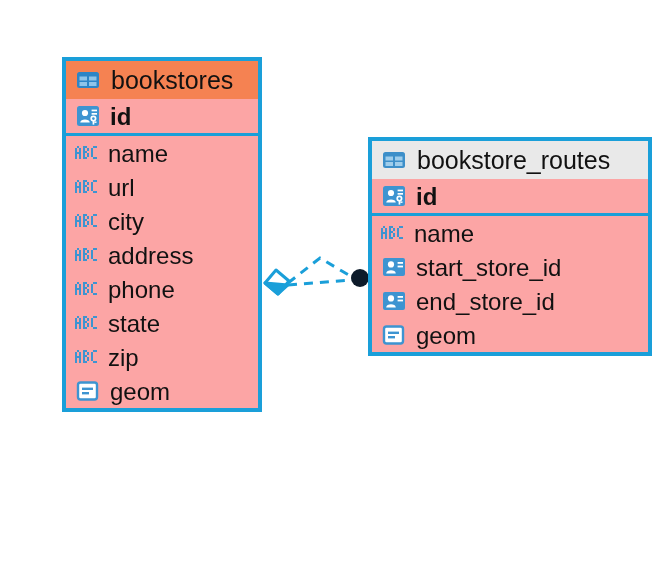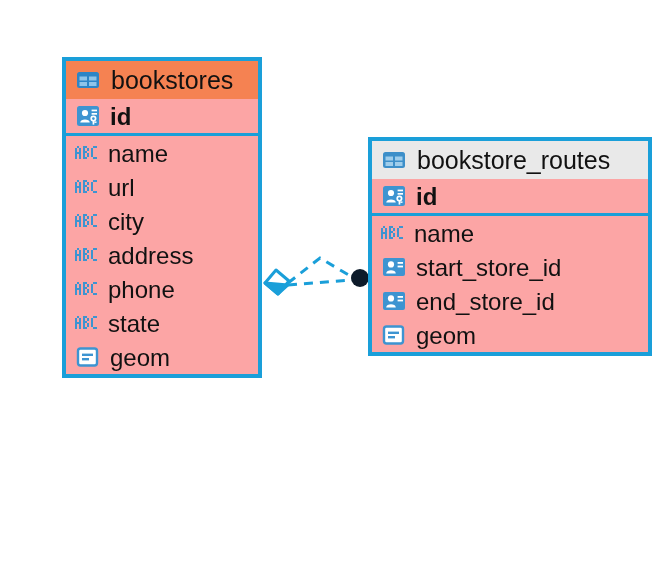--- a/index.html
+++ b/index.html
@@ -251,20 +251,40 @@
             <rect x="12" y="10" width="2" height="4"></rect>
               <rect x="10" y="14" width="2" height="2"></rect>
             <rect x="18" y="3" width="4" height="2"></rect>
               <rect x="16" y="5" width="2" height="9"></rect>
             <rect x="18" y="14" width="4" height="2"></rect>
           </g>
         </svg>
         <span class="field-name">state</span>
       </div>
 
+      <div class="field-row">
+        <svg class="icon small" viewBox="0 0 24 21">
+          <g fill="#3d94d1">
+            <rect x="0" y="5" width="2" height="11"></rect>
+              <rect x="2" y="3" width="2" height="2"></rect>
+            <rect x="4" y="5" width="2" height="11"></rect>
+              <rect x="2" y="9" width="2" height="2"></rect>
+            <rect x="8" y="3" width="2" height="13"></rect>
+              <rect x="10" y="3" width="2" height="2"></rect>
+            <rect x="12" y="5" width="2" height="3"></rect>
+              <rect x="10" y="8" width="2" height="2"></rect>
+            <rect x="12" y="10" width="2" height="4"></rect>
+              <rect x="10" y="14" width="2" height="2"></rect>
+            <rect x="18" y="3" width="4" height="2"></rect>
+              <rect x="16" y="5" width="2" height="9"></rect>
+            <rect x="18" y="14" width="4" height="2"></rect>
+          </g>
+        </svg>
+        <span class="field-name">zip</span>
+      </div>
 
 
       <div class="field-row">
         <svg class="icon" viewBox="0 0 26 26">
           <rect x="3" y="4.5" width="19" height="17" rx="2.5" fill="#ffffff" stroke="#3d94d1" stroke-width="2.4"></rect>
           <rect x="7" y="9.6" width="11" height="2.4" fill="#3d94d1"></rect>
           <rect x="7" y="14" width="7" height="2.4" fill="#3d94d1"></rect>
         </svg>
         <span class="field-name">geom</span>
       </div>

